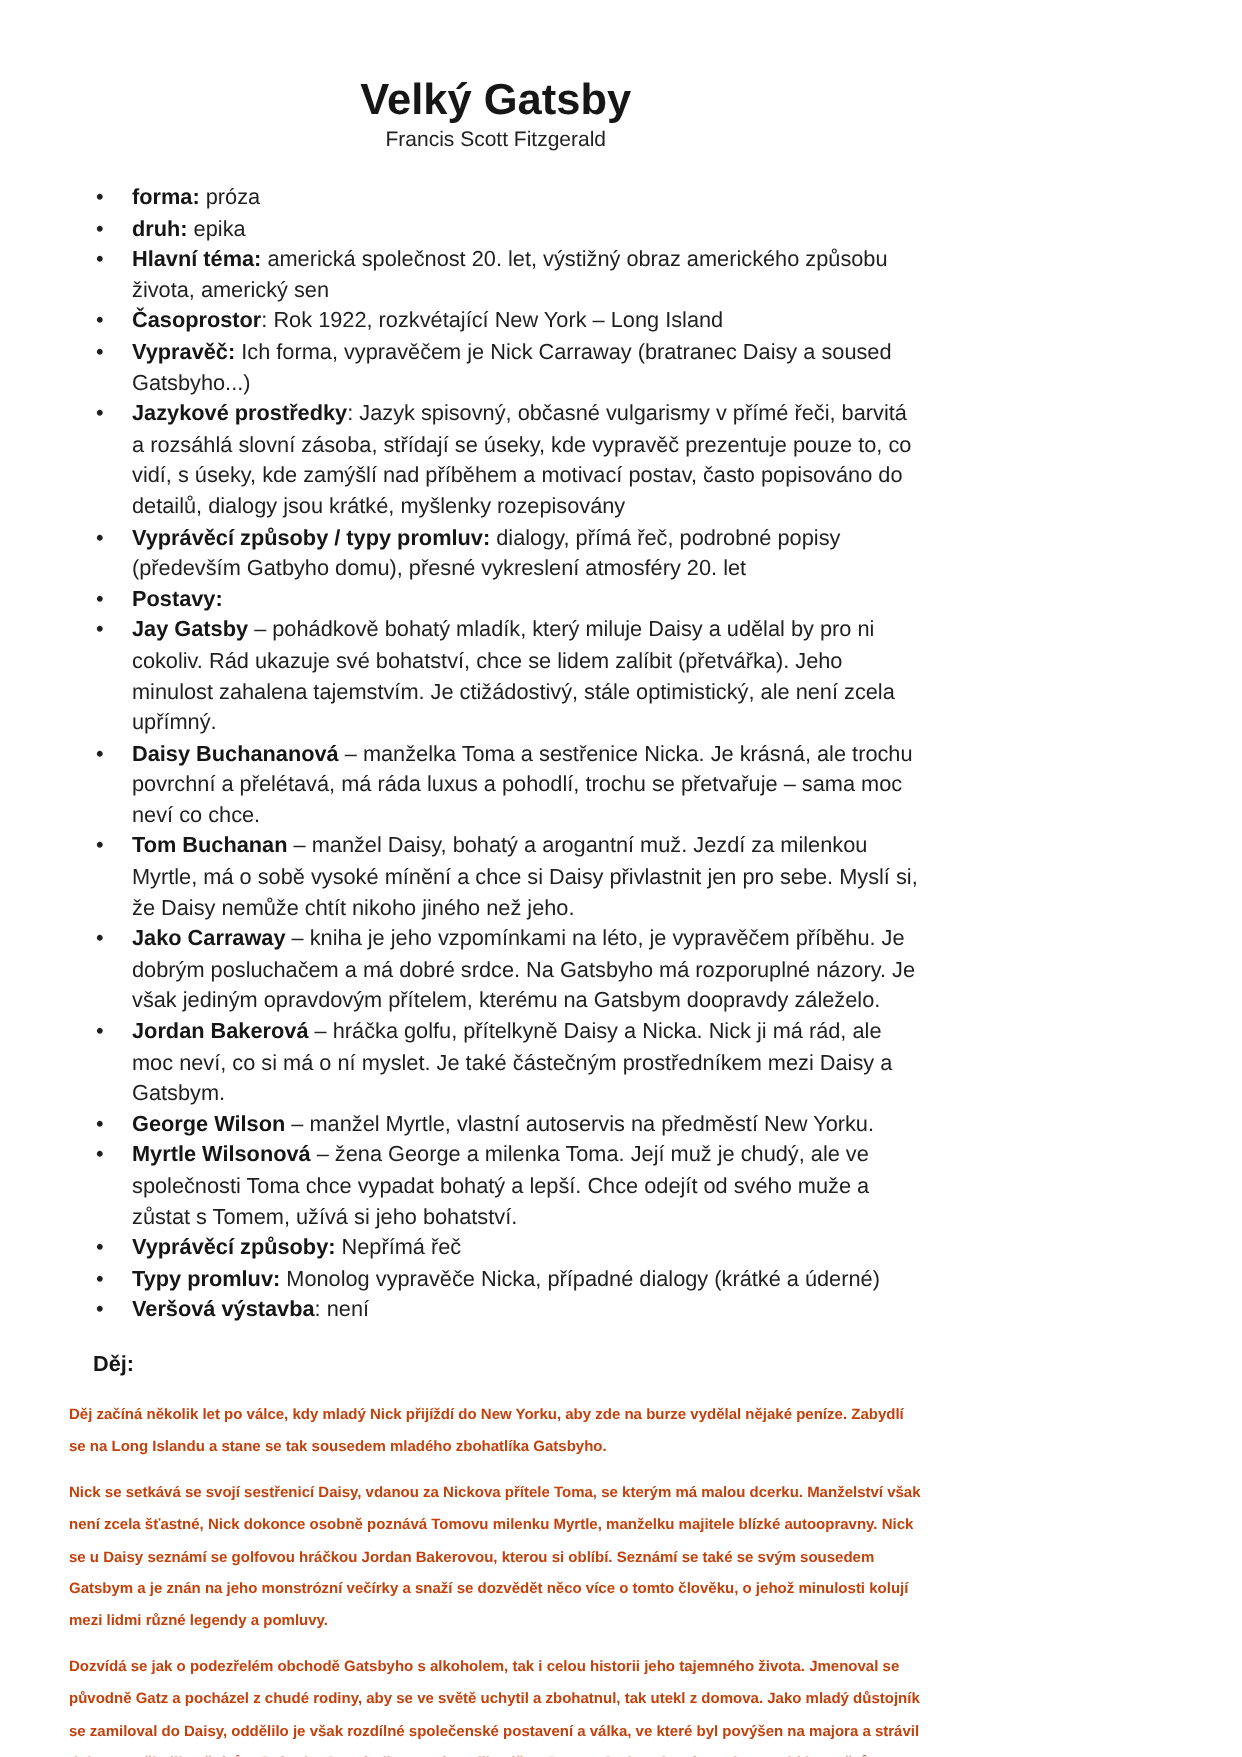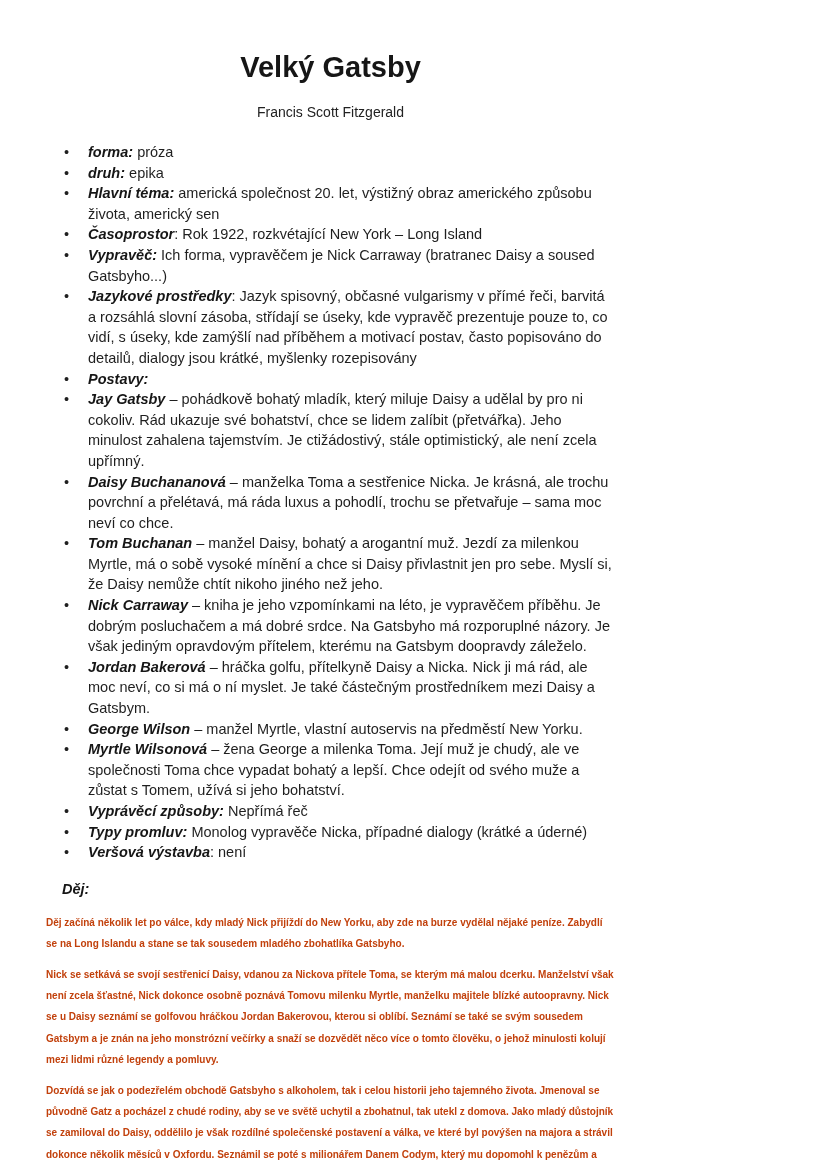--- a/index.html
+++ b/index.html
@@ -23,21 +23,20 @@
   }
   h1.doc-title {
     margin: 0;
     font-size: 29px;
     line-height: 34px;
     font-weight: 700;
     text-align: center;
     color: #161616;
   }
   .doc-author {
-    margin-top: 20px;
     font-size: 14px;
     line-height: 17px;
     text-align: center;
     color: #222222;
   }
   ul.props {
     margin: 21px 0 0 0;
     padding: 0;
     list-style: none;
     font-size: 14.5px;
@@ -52,21 +51,20 @@
     content: "\2022";
     position: absolute;
     left: 18px;
     top: 0;
     font-size: 14.5px;
     color: #1f1f1f;
   }
   ul.props b, h2.plot-heading, .label-bold {
     font-weight: 700;
     color: #161616;
-    font-style: italic;
   }
   h2.plot-heading {
     margin: 16px 0 0 16px;
     font-size: 14.5px;
     line-height: 21px;
   }
   p.body-par {
     margin: 9px 0 0 0;
     font-size: 10px;
     line-height: 21.4px;
@@ -85,25 +83,26 @@
 
   <div class="doc-author">Francis Scott Fitzgerald</div>
 
   <ul class="props">
     <li><b>forma:</b><span> próza</span></li>
     <li><b>druh:</b><span> epika</span></li>
     <li><b>Hlavní téma:</b><span> americká společnost 20. let, výstižný obraz amerického způsobu života, americký sen</span></li>
     <li><b>Časoprostor</b><span>: Rok 1922, rozkvétající New York – Long Island</span></li>
     <li><b>Vypravěč:</b><span> Ich forma, vypravěčem je Nick Carraway (bratranec Daisy a soused Gatsbyho...)</span></li>
     <li><b>Jazykové prostředky</b><span>: Jazyk spisovný, občasné vulgarismy v přímé řeči, barvitá a rozsáhlá slovní zásoba, střídají se úseky, kde vypravěč prezentuje pouze to, co vidí, s úseky, kde zamýšlí nad příběhem a motivací postav, často popisováno do detailů, dialogy jsou krátké, myšlenky rozepisovány</span></li>
+    <li><b>Vyprávěcí způsoby / typy promluv:</b><span> dialogy, přímá řeč, podrobné popisy (především Gatbyho domu), přesné vykreslení atmosféry 20. let</span></li>
     <li><b>Postavy:</b><span></span></li>
     <li><b>Jay Gatsby</b><span> – pohádkově bohatý mladík, který miluje Daisy a udělal by pro ni cokoliv. Rád ukazuje své bohatství, chce se lidem zalíbit (přetvářka). Jeho minulost zahalena tajemstvím. Je ctižádostivý, stále optimistický, ale není zcela upřímný.</span></li>
     <li><b>Daisy Buchananová</b><span> – manželka Toma a sestřenice Nicka. Je krásná, ale trochu povrchní a přelétavá, má ráda luxus a pohodlí, trochu se přetvařuje – sama moc neví co chce.</span></li>
     <li><b>Tom Buchanan</b><span> – manžel Daisy, bohatý a arogantní muž. Jezdí za milenkou Myrtle, má o sobě vysoké mínění a chce si Daisy přivlastnit jen pro sebe. Myslí si, že Daisy nemůže chtít nikoho jiného než jeho.</span></li>
-    <li><b>Nick Carraway</b><span> – kniha je jeho vzpomínkami na léto, je vypravěčem příběhu. Je dobrým posluchačem a má dobré srdce. Na Gatsbyho má rozporuplné názory. Je však jediným opravdovým přítelem, kterému na Gatsbym doopravdy záleželo.</span></li>
+    <li><b>Jako Carraway</b><span> – kniha je jeho vzpomínkami na léto, je vypravěčem příběhu. Je dobrým posluchačem a má dobré srdce. Na Gatsbyho má rozporuplné názory. Je však jediným opravdovým přítelem, kterému na Gatsbym doopravdy záleželo.</span></li>
     <li><b>Jordan Bakerová</b><span> – hráčka golfu, přítelkyně Daisy a Nicka. Nick ji má rád, ale moc neví, co si má o ní myslet. Je také částečným prostředníkem mezi Daisy a Gatsbym.</span></li>
     <li><b>George Wilson</b><span> – manžel Myrtle, vlastní autoservis na předměstí New Yorku.</span></li>
     <li><b>Myrtle Wilsonová</b><span> – žena George a milenka Toma. Její muž je chudý, ale ve společnosti Toma chce vypadat bohatý a lepší. Chce odejít od svého muže a zůstat s Tomem, užívá si jeho bohatství.</span></li>
     <li><b>Vyprávěcí způsoby:</b><span> Nepřímá řeč</span></li>
     <li><b>Typy promluv:</b><span> Monolog vypravěče Nicka, případné dialogy (krátké a úderné)</span></li>
     <li><b>Veršová výstavba</b><span>: není</span></li>
   </ul>
 
   <h2 class="plot-heading">Děj:</h2>
 

